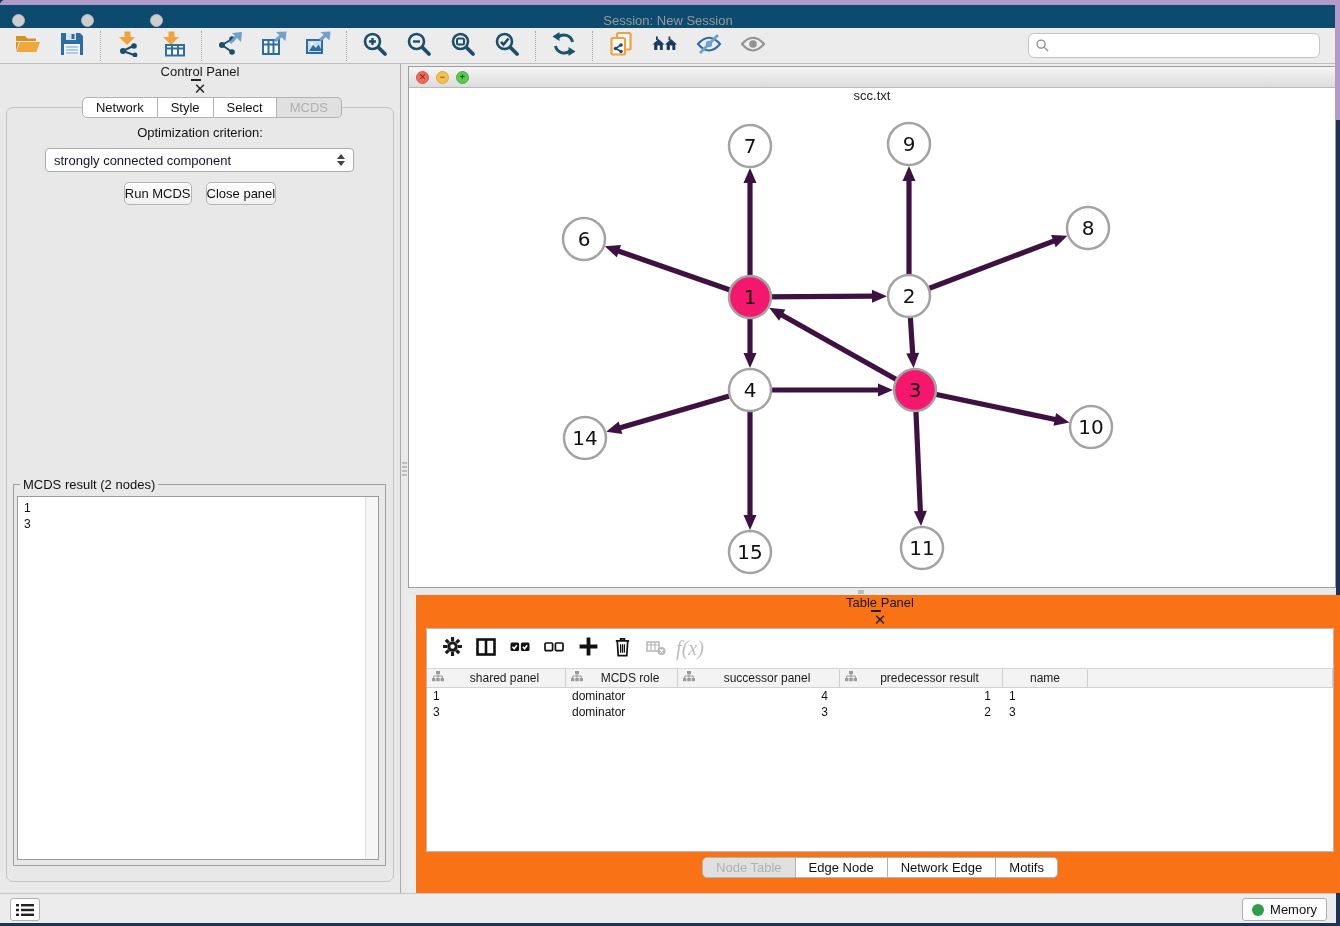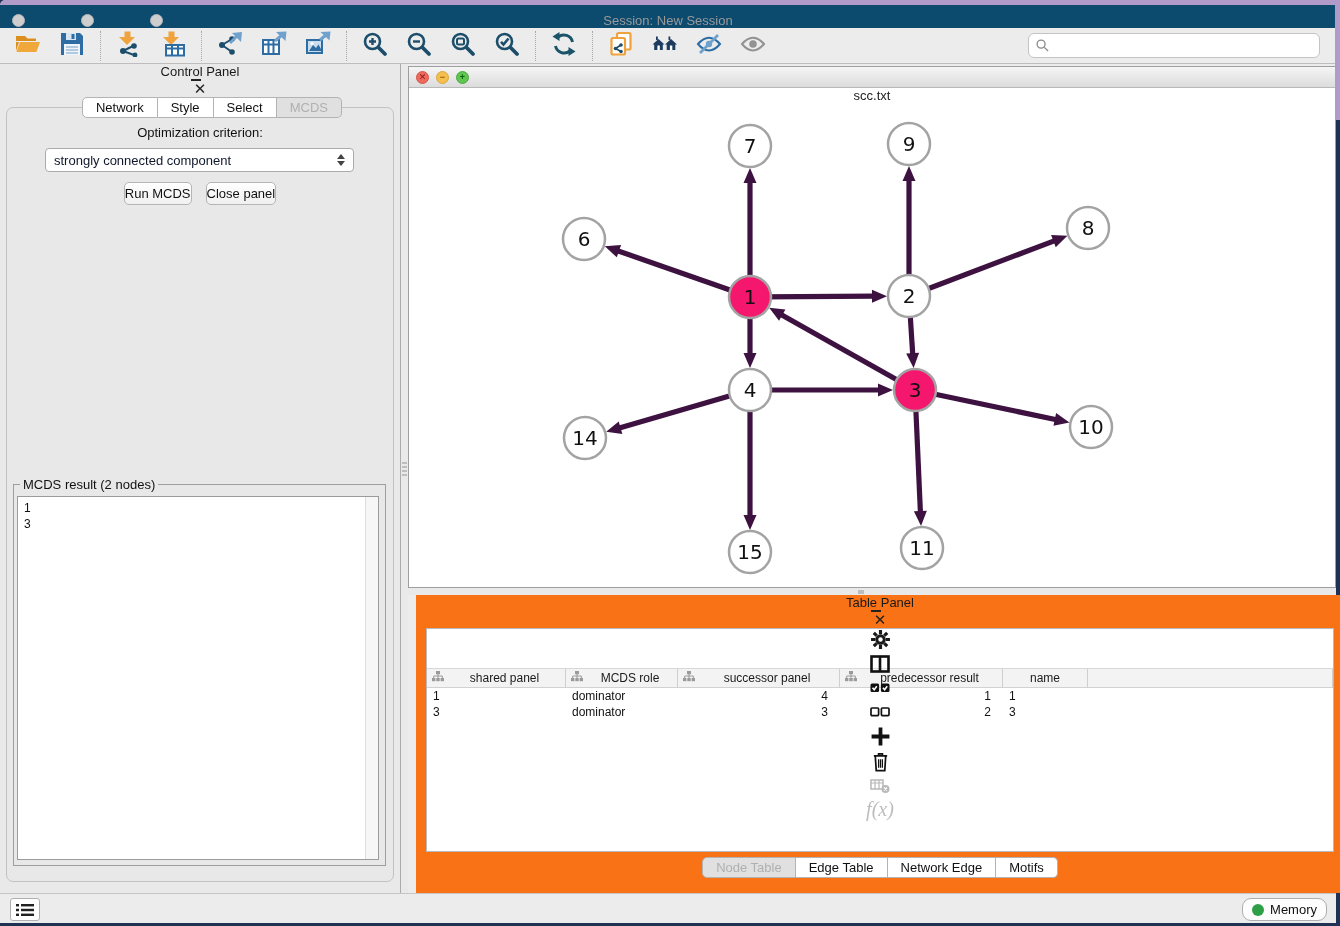--- a/index.html
+++ b/index.html
@@ -63,37 +63,37 @@
   .tl { width:13px; height:13px; border-radius:50%; margin-left:7px; display:flex; align-items:center; justify-content:center; font-size:9px; font-weight:bold; line-height:1; }
   .tl.red { background:#ee6a5f; border:1px solid #d55548; color:#8c1b12; }
   .tl.yellow { background:#f5bf4f; border:1px solid #dda73c; color:#985d00; }
   .tl.green { background:#61c554; border:1px solid #4aab3e; color:#0b650b; }
   #net-titlebar .title { position:absolute; left:0; right:0; text-align:center; font-size:13px; color:#222;margin-top:36px; }
   #net-canvas { display:block; background:#fff; }
 
   
   #table-panel { position:absolute; left:416px; top:595px; width:928px; height:298px; background:#f97316; }
   #table-box { position:absolute; left:10px; top:33px; width:908px; height:224px; background:#fff; border:1px solid #b9b9b9; }
-  #table-toolbar { height:40px; border-bottom:1px solid #d8d8d8; display:flex; align-items:center; padding:0 8px;flex-direction:column; }
+  #table-toolbar { height:40px; border-bottom:1px solid #d8d8d8; display:flex; align-items:center; padding:0 8px; }
   .tt-btn { width:34px; height:30px; display:flex; align-items:center; justify-content:center; }
   .fx { font-family:"Liberation Serif","DejaVu Serif",serif; font-style:italic; font-size:20px; color:#bdbdbd; }
   #table-header { height:19px; background:#f3f3f3; border-bottom:1px solid #d2d2d2; display:flex; font-size:12px; color:#1a1a1a; }
   .th-cell { display:flex; align-items:center; border-right:1px solid #cfcfcf; height:100%; }
   .th-cell .lbl { flex:1; text-align:center; }
   .th-cell svg { margin-left:5px; flex:0 0 auto; }
   .tr-row { display:flex; font-size:12px; color:#111; height:16px; line-height:16px; }
   .td-cell { overflow:hidden; white-space:nowrap; }
   .td-left { text-align:left; padding-left:6px; }
   .td-right { text-align:right; padding-right:12px; }
   #table-tabs { position:absolute; top:262px; left:0; width:100%; }
 
   
   #status-bar { position:absolute; left:0; top:893px; width:1336px; height:30px; background:#ececec; border-top:1px solid #c6c6c6; }
   #list-btn { position:absolute; left:10px; top:4px; width:30px; height:23px; background:#fff; border:1px solid #b0b0b0; border-radius:3px; display:flex; align-items:center; justify-content:center; }
-  #memory-btn { position:absolute; right:9px; top:4px; height:23px; background:#fdfdfd; border:1px solid #aeaeae; border-radius:9px; display:flex; align-items:center; padding:0 9px; font-size:13px; color:#111; }
+  #memory-btn { position:absolute; right:9px; top:4px; height:23px; background:#fdfdfd; border:1px solid #aeaeae; border-radius:3px; display:flex; align-items:center; padding:0 9px; font-size:13px; color:#111; }
   #memory-btn .dot { width:12px; height:12px; border-radius:50%; background:#2e9e47; margin-right:6px; }
 </style>
 </head>
 <body>
 
 <div id="app">
 
   <div id="titlebar">
     <div class="tl-dot"></div>
     <div class="tl-dot"></div>
@@ -514,21 +514,21 @@
             <div class="td-cell td-left" style="width: 139px;">3</div>
             <div class="td-cell td-left" style="width: 112px;">dominator</div>
             <div class="td-cell td-right" style="width: 162px;">3</div>
             <div class="td-cell td-right" style="width: 163px;">2</div>
             <div class="td-cell td-left" style="width: 85px;">3</div>
           </div>
         </div>
     </div>
     <div id="table-tabs" class="seg-tabs">
         <div class="seg-tab selected">Node Table</div>
-        <div class="seg-tab">Edge Table</div>
+        <div class="seg-tab">Edge Node</div>
         <div class="seg-tab">Network Edge</div>
         <div class="seg-tab">Motifs</div>
       </div>
   </div>
 
   <div id="status-bar">
     <div id="list-btn">
       <svg width="18" height="14" viewBox="0 0 18 14">
         <g fill="#222">
             <rect x="0" y="1" width="3" height="2.4"></rect>

